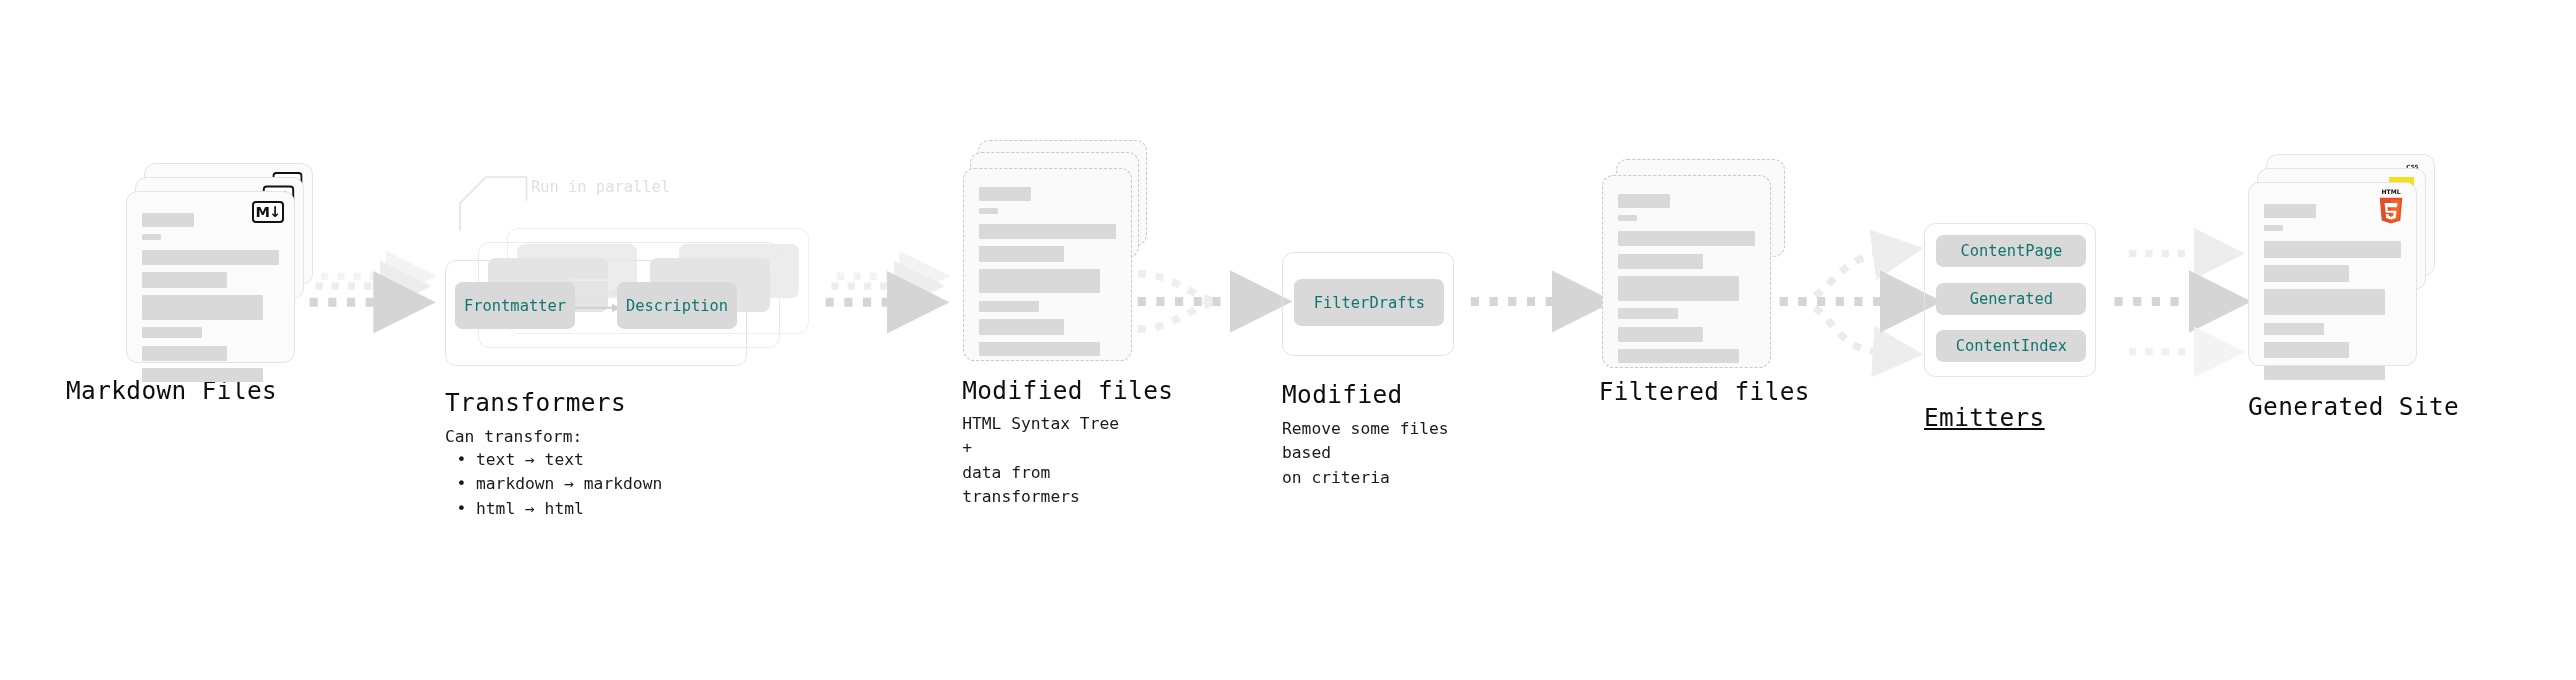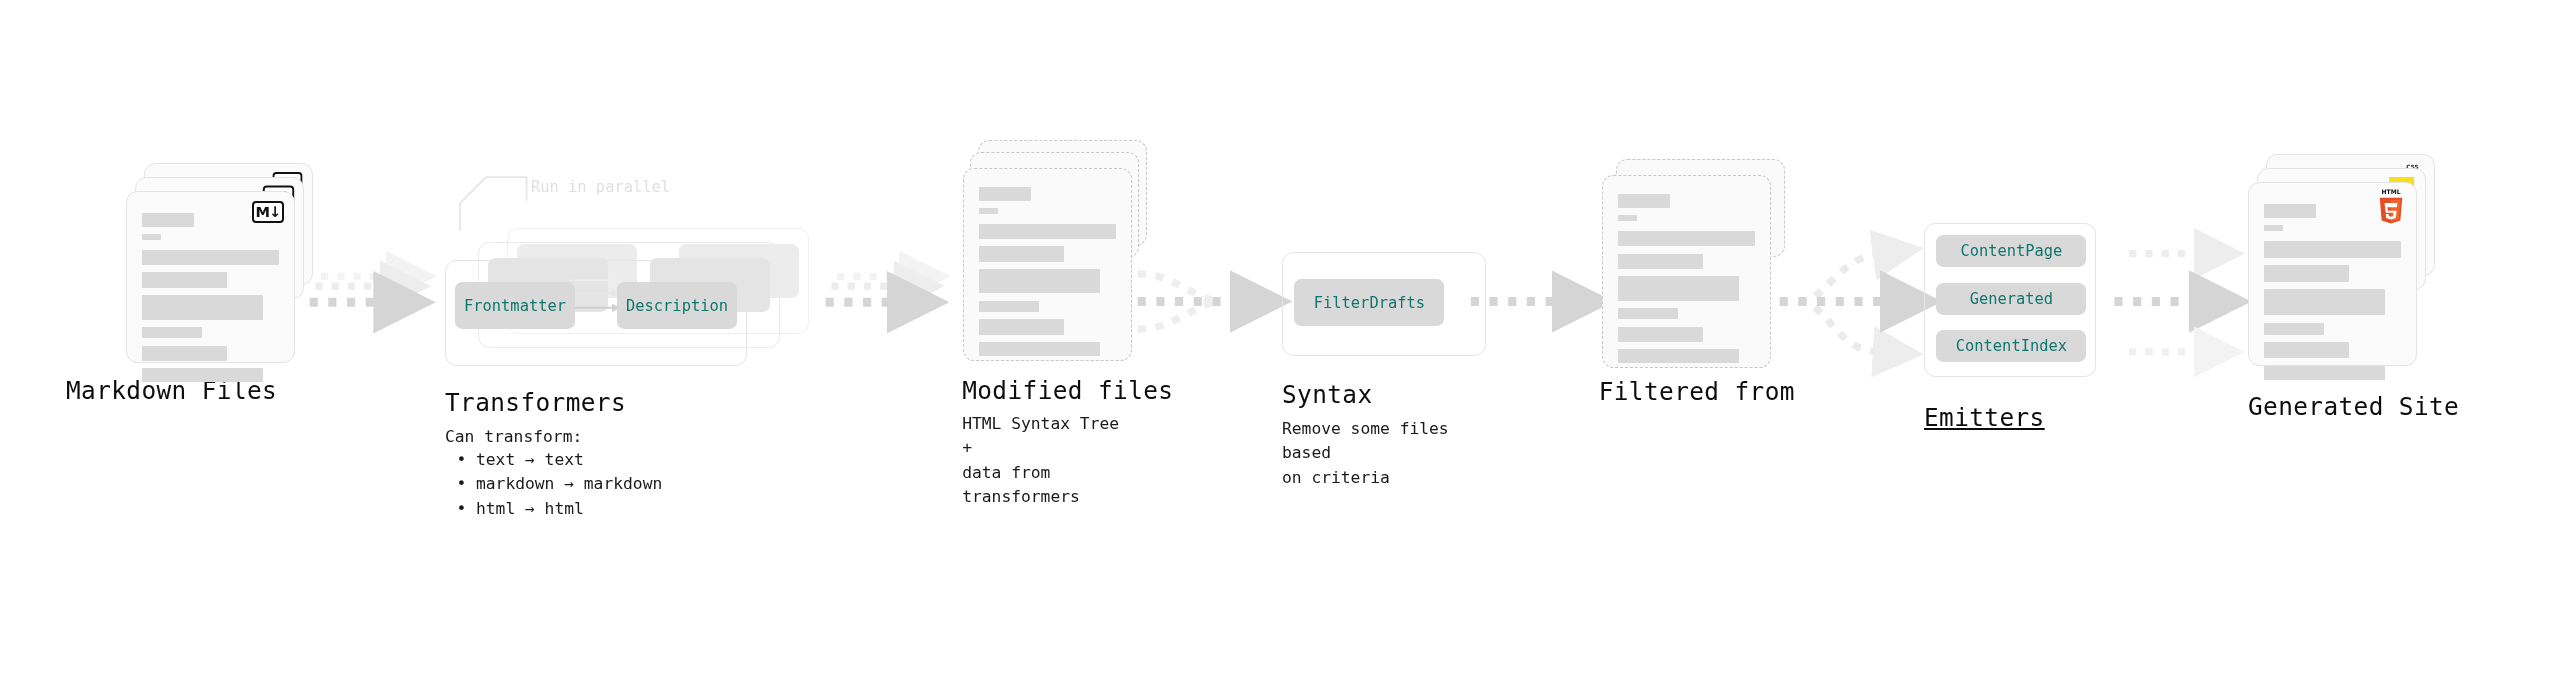--- a/index.html
+++ b/index.html
@@ -287,25 +287,25 @@
     </div>
 
     <div class="stage-title" style="position:absolute; left:-0.8px; top:218px;">Modified files</div>
 
     <div class="stage-desc" style="position:absolute; left:-0.8px; top:254px;">HTML Syntax Tree +
 data from transformers</div>
   </div>
 
   <div class="stage" style="left:1282px; top:252px;">
 
-    <div class="panel" style="left:0; top:0; width:204px; height:104px; position:relative;">
+    <div class="panel" style="left:0; top:0; width:172px; height:104px; position:relative;">
       <div class="chip" style="left:11.4px; top:26px; width:150px; height:47px;">FilterDrafts</div>
     </div>
 
-    <div class="stage-title" style="position:absolute; left:0px; top:128px;">Syntax</div>
+    <div class="stage-title" style="position:absolute; left:0px; top:128px;">Modified</div>
 
     <div class="stage-desc" style="position:absolute; left:0px; top:165px;">Remove some files based
 on criteria</div>
   </div>
 
   <div class="stage" style="left:1602px; top:167px;">
 
     <div class="doc-stack" style="width:169px; height:211px;">
       <div class="doc-card dashed back1" style="left:14px; top:-8.1px; height:98px;"></div>
       <div class="doc-card dashed front" style="left:0px; top:8.1px; height:193px;">
@@ -315,21 +315,21 @@
           <div class="bar" style="width:100%;  height:15.4px;"></div>
           <div class="bar" style="width:62%;   height:15.4px;"></div>
           <div class="bar" style="width:88%;   height:24.4px;"></div>
           <div class="bar" style="width:44%;   height:11.4px;"></div>
           <div class="bar" style="width:62%;   height:15.4px;"></div>
           <div class="bar" style="width:88%;   height:14px;"></div>
         </div>
       </div>
     </div>
 
-    <div class="stage-title" style="position:absolute; left:-3.3px; top:210px;">Filtered from</div>
+    <div class="stage-title" style="position:absolute; left:-3.3px; top:210px;">Filtered files</div>
   </div>
 
   <div class="stage" style="left:1924px; top:223px;">
 
     <div class="panel" style="left:0; top:0; width:172px; height:154px; position:relative;">
       <div class="chip" style="left:11.4px; top:11.4px; width:150px; height:32px;">ContentPage</div>
       <div class="chip" style="left:11.4px; top:59px; width:150px; height:32px;">Generated</div>
       <div class="chip" style="left:11.4px; top:106px; width:150px; height:32px;">ContentIndex</div>
     </div>
 

